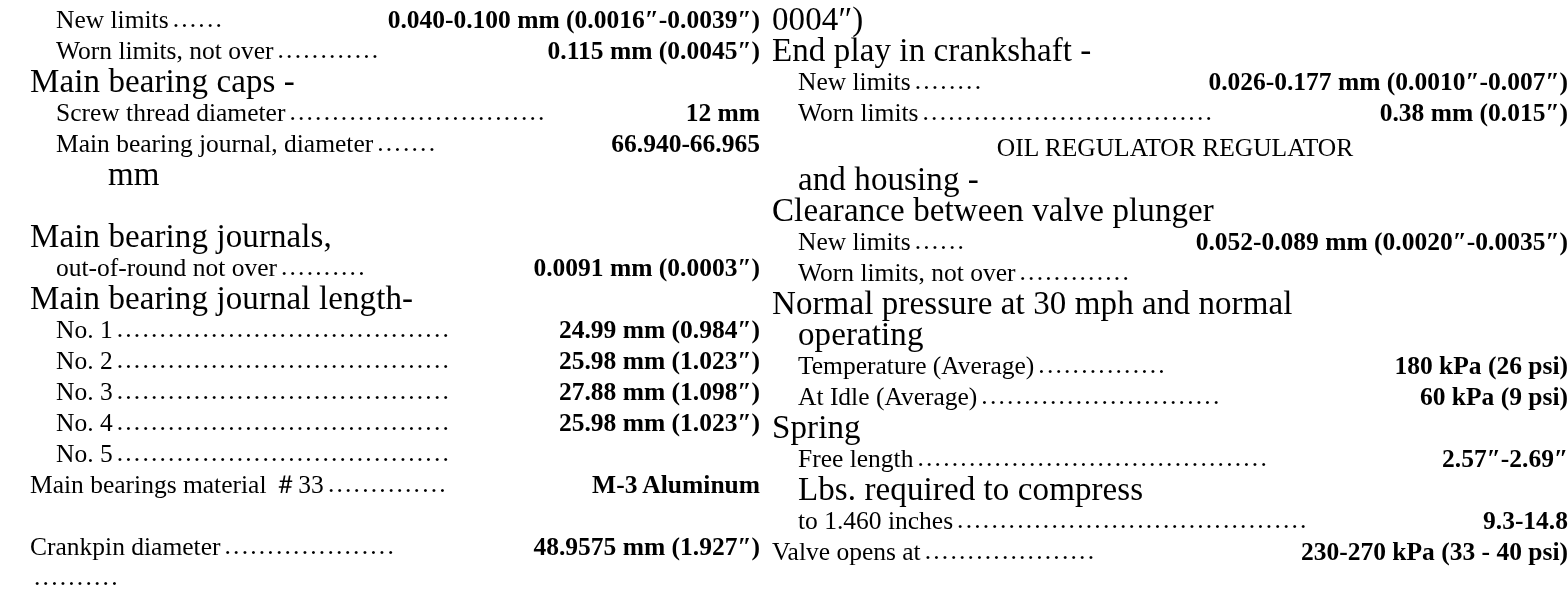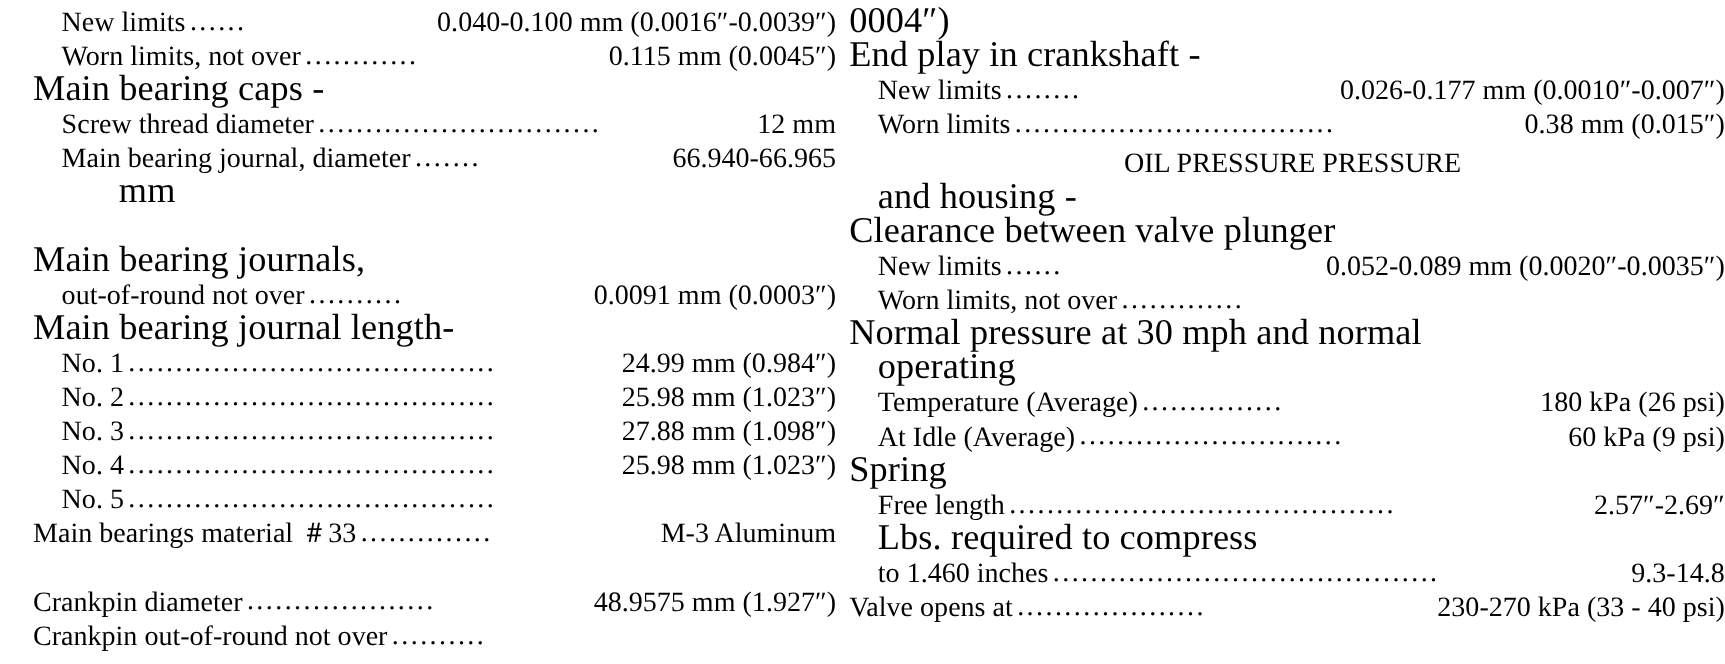--- a/index.html
+++ b/index.html
@@ -69,21 +69,21 @@
   .row .dots {
     flex: 1 1 auto;
     overflow: hidden;
     white-space: nowrap;
     font-size: 25.5px;
     letter-spacing: 2.2px;
     padding: 0 4px;
     position: relative;
     bottom: 1px;
   }
-  .row .val { flex: 0 0 auto; }
+  .row .val { flex: 0 0 auto; font-weight: bold; }
 </style>
 </head>
 <body>
 
 <div class="page">
   <div class="columns">
     <div class="col col-left">
         <div class="row ind1"><span class="lbl">New limits</span><span class="dots">......</span><span class="val">0.040-0.100 mm (0.0016″-0.0039″)</span></div>
         <div class="row ind1"><span class="lbl">Worn limits, not over</span><span class="dots">............</span><span class="val">0.115 mm (0.0045″)</span></div>
         <div class="line ind0">Main bearing caps -</div>
@@ -95,28 +95,28 @@
         <div class="row ind1"><span class="lbl">out-of-round not over</span><span class="dots">..........</span><span class="val">0.0091 mm (0.0003″)</span></div>
         <div class="line ind0">Main bearing journal length-</div>
         <div class="row ind1"><span class="lbl">No. 1</span><span class="dots">.......................................</span><span class="val">24.99 mm (0.984″)</span></div>
         <div class="row ind1"><span class="lbl">No. 2</span><span class="dots">.......................................</span><span class="val">25.98 mm (1.023″)</span></div>
         <div class="row ind1"><span class="lbl">No. 3</span><span class="dots">.......................................</span><span class="val">27.88 mm (1.098″)</span></div>
         <div class="row ind1"><span class="lbl">No. 4</span><span class="dots">.......................................</span><span class="val">25.98 mm (1.023″)</span></div>
         <div class="row ind1"><span class="lbl">No. 5</span><span class="dots">.......................................</span></div>
         <div class="row ind0"><span class="lbl">Main bearings material ＃33</span><span class="dots">..............</span><span class="val">M-3 Aluminum</span></div>
         <div class="spacer"></div>
         <div class="row ind0"><span class="lbl">Crankpin diameter</span><span class="dots">....................</span><span class="val">48.9575 mm (1.927″)</span></div>
-        <div class="row ind0"><span class="lbl">Crankpin out-of-round not over</span><span class="dots">..........</span></div>
+        <div class="row ind0"><span class="dots">..........</span></div>
       </div>
     <div class="col col-right">
         <div class="line ind0">0004″)</div>
         <div class="line ind0">End play in crankshaft -</div>
         <div class="row ind1"><span class="lbl">New limits</span><span class="dots">........</span><span class="val">0.026-0.177 mm (0.0010″-0.007″)</span></div>
         <div class="row ind1"><span class="lbl">Worn limits</span><span class="dots">..................................</span><span class="val">0.38 mm (0.015″)</span></div>
-        <div class="section-head">OIL PRESSURE PRESSURE</div>
+        <div class="section-head">OIL REGULATOR REGULATOR</div>
         <div class="line ind1">and housing -</div>
         <div class="line ind0">Clearance between valve plunger</div>
         <div class="row ind1"><span class="lbl">New limits</span><span class="dots">......</span><span class="val">0.052-0.089 mm (0.0020″-0.0035″)</span></div>
         <div class="row ind1"><span class="lbl">Worn limits, not over</span><span class="dots">.............</span></div>
         <div class="line ind0">Normal pressure at 30 mph and normal</div>
         <div class="line ind1">operating</div>
         <div class="row ind1"><span class="lbl">Temperature (Average)</span><span class="dots">...............</span><span class="val">180 kPa (26 psi)</span></div>
         <div class="row ind1"><span class="lbl">At Idle (Average)</span><span class="dots">............................</span><span class="val">60 kPa (9 psi)</span></div>
         <div class="line ind0">Spring</div>
         <div class="row ind1"><span class="lbl">Free length</span><span class="dots">.........................................</span><span class="val">2.57″-2.69″</span></div>

